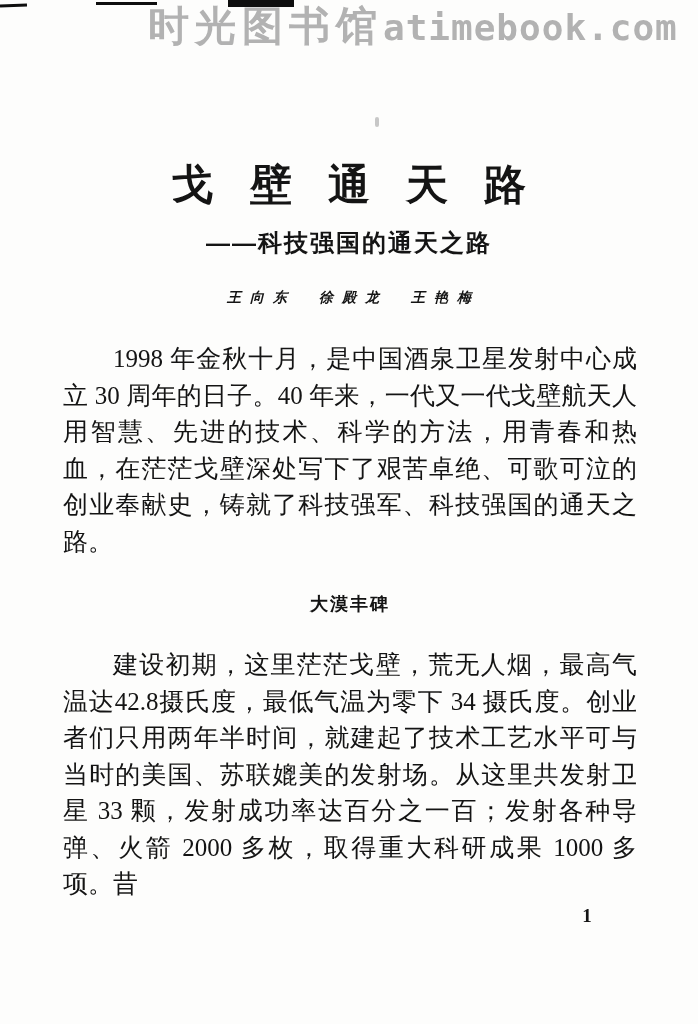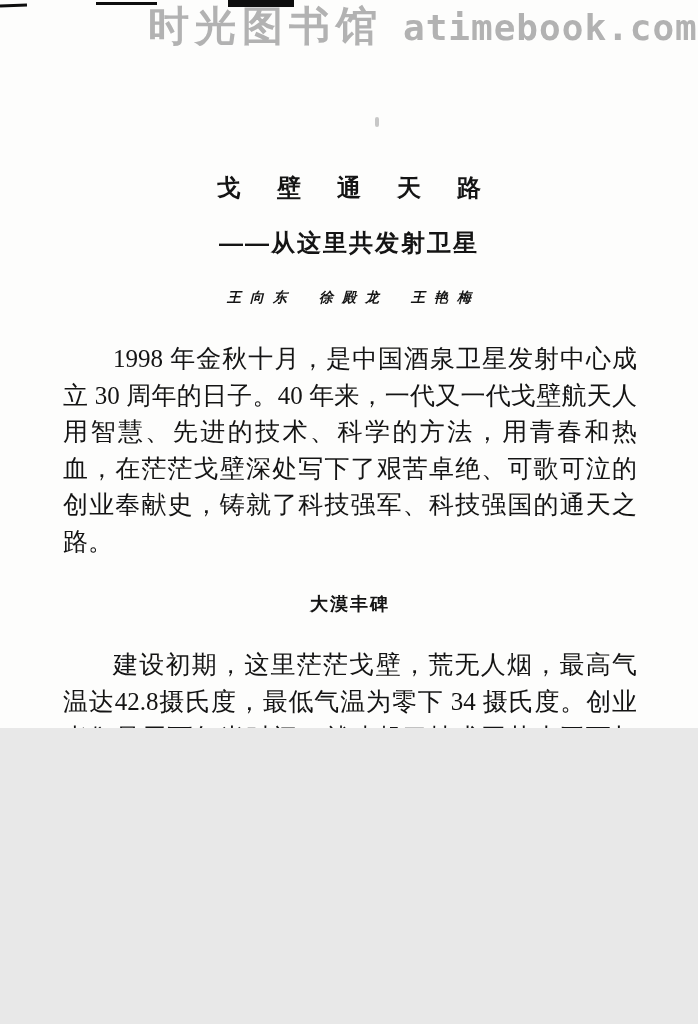--- a/index.html
+++ b/index.html
@@ -1,18 +1,18 @@
 <!DOCTYPE html>
 <html lang="zh"><head>
 <meta charset="utf-8">
 <style>
   html,body{margin:0;padding:0;background:#e8e8e8;}
   .page{
     position:relative;
-    width:698px;height:728px;
+    width:698px;height:1024px;
     margin:0 auto;
     background:#fdfdfc;
     overflow:hidden;
     font-family:"Liberation Serif","DejaVu Serif",serif;
     color:#141414;
   }
   
   .mark{position:absolute;background:#0e0e0e;}
   .mark-a{left:0;top:4px;width:27px;height:3px;transform:rotate(-2deg);}
   .mark-b{left:96px;top:2px;width:61px;height:3px;}
@@ -28,26 +28,25 @@
     display:flex;align-items:baseline;
     user-select:none;
   }
   .wm-cn{
     font-family:"Liberation Sans","DejaVu Sans",sans-serif;
     font-weight:bold;font-size:41px;letter-spacing:6px;line-height:1;
   }
   .wm-en{
     font-family:"DejaVu Sans Mono","Liberation Mono",monospace;
     font-weight:bold;font-size:36px;letter-spacing:1px;line-height:1;
-    margin-left:20px;
   }
   
   .title{
     margin:170px 0 0;text-align:center;
-    font-size:24px;font-weight:bold;line-height:36px;
+    font-size:42px;font-weight:bold;line-height:36px;font-family:Liberation Mono, monospace;
   }
   .title span{letter-spacing:36px;margin-right:-36px;}
   .subtitle{
     margin:22px 0 0;text-align:center;
     font-family:"Liberation Sans","DejaVu Sans",sans-serif;
     font-size:24px;font-weight:bold;line-height:30px;letter-spacing:2px;
   }
   .authors{
     margin:27px 0 0;text-align:center;
     font-size:14px;font-style:italic;font-weight:bold;line-height:26px;
@@ -80,21 +79,21 @@
   <div class="speck"></div>
 
   <div class="watermark" style="color:#b2b2b2">
     <span class="wm-cn">时光图书馆</span>
     <span class="wm-en">atimebook.com</span>
   </div>
 
   <article>
     <h1 class="title"><span>戈壁通天路</span></h1>
 
-    <div class="subtitle">——从这里共发射卫星</div>
+    <div class="subtitle">——科技强国的通天之路</div>
 
     <div class="authors"><span>王向东　徐殿龙　王艳梅</span></div>
 
     <div class="body-text">
       <p>1998 年金秋十月，是中国酒泉卫星发射中心成立 30 周年的日子。40 年来，一代又一代戈壁航天人用智慧、先进的技术、科学的方法，用青春和热血，在茫茫戈壁深处写下了艰苦卓绝、可歌可泣的创业奉献史，铸就了科技强军、科技强国的通天之路。</p>
 
       <h2 class="section-heading">大漠丰碑</h2>
 
       <p>建设初期，这里茫茫戈壁，荒无人烟，最高气温达42.8摄氏度，最低气温为零下 34 摄氏度。创业者们只用两年半时间，就建起了技术工艺水平可与当时的美国、苏联媲美的发射场。从这里共发射卫星 33 颗，发射成功率达百分之一百；发射各种导弹、火箭 2000 多枚，取得重大科研成果 1000 多项。昔</p>
     </div>

